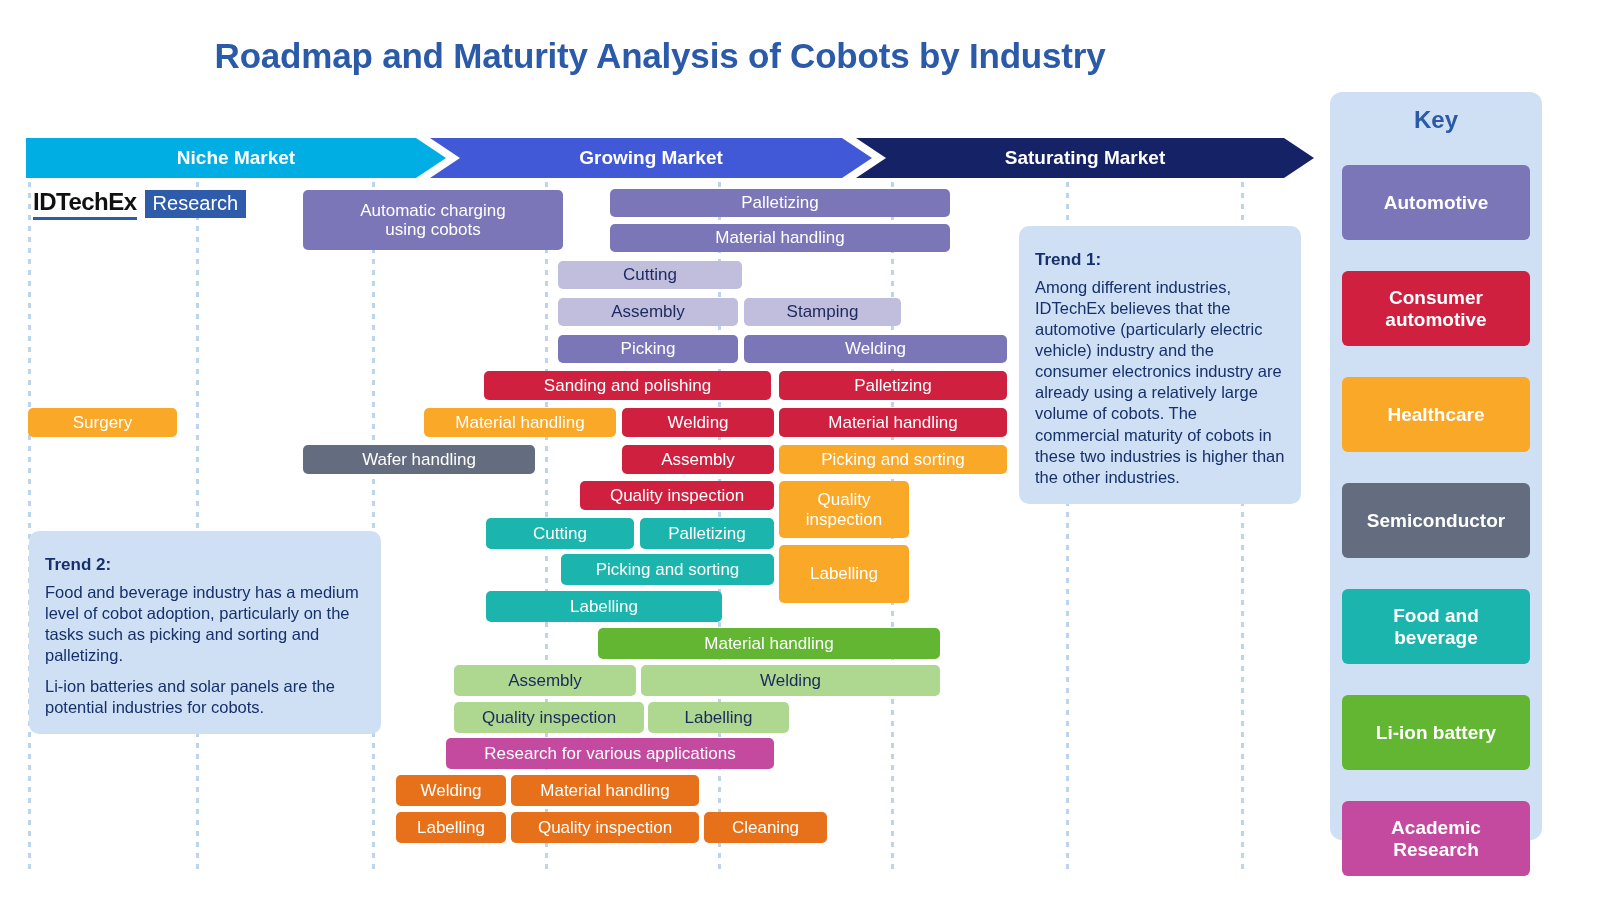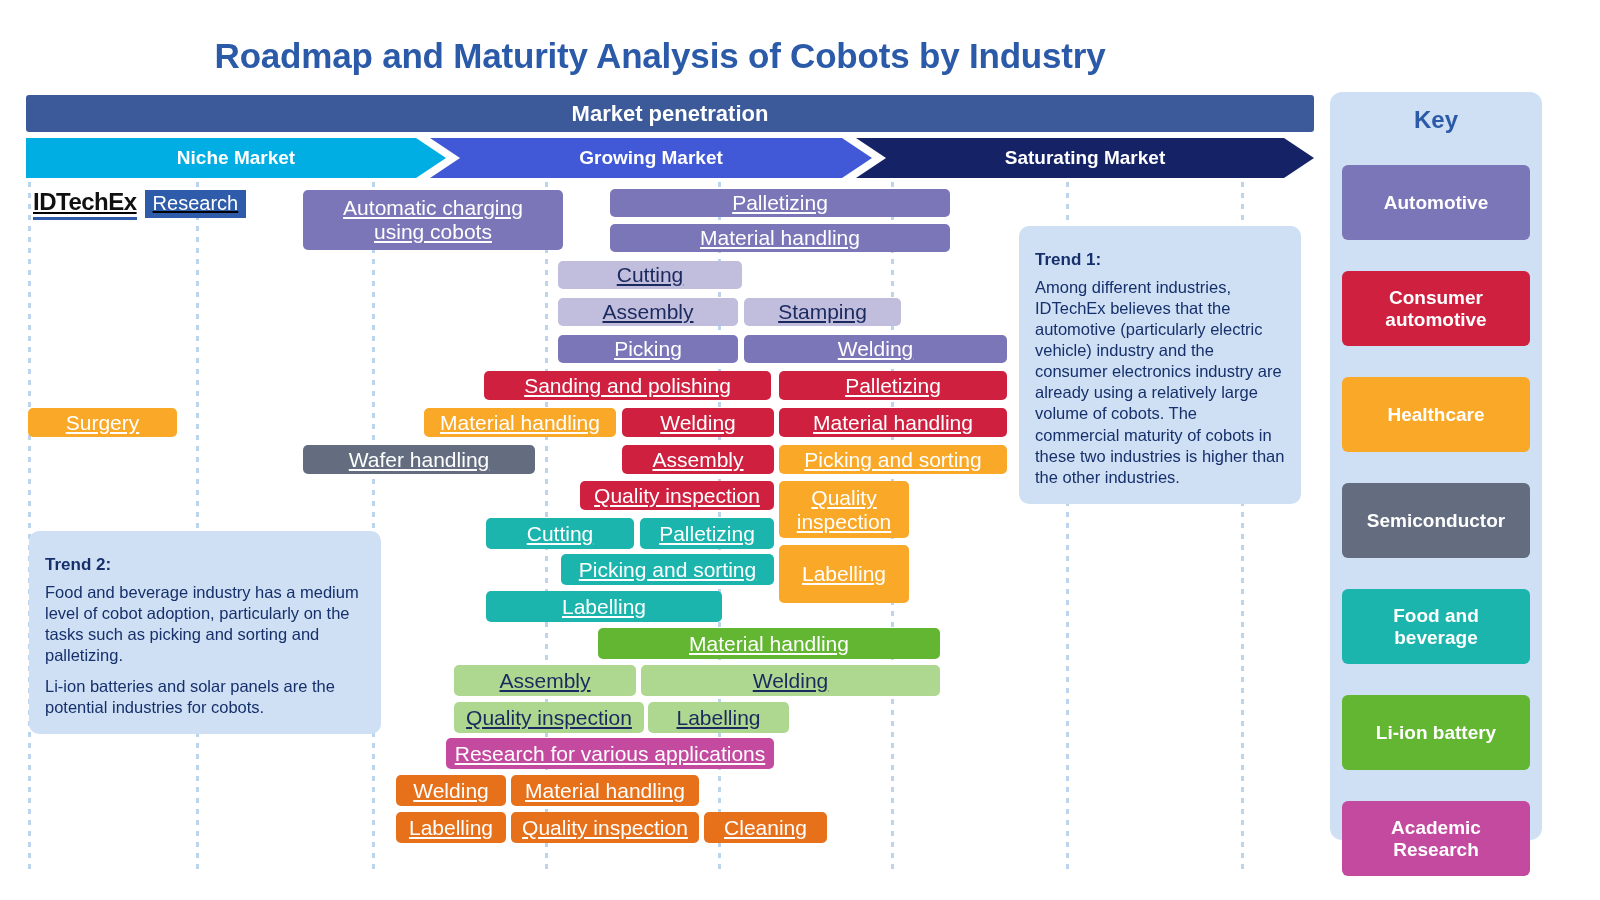--- a/index.html
+++ b/index.html
@@ -49,30 +49,29 @@
     background-size: 3px 11px;
   }
 
   
   .bar {
     position: absolute;
     border-radius: 5px;
     display: flex; align-items: center; justify-content: center;
     text-align: center;
     color: #ffffff;
-    font-size: 21px;
+    font-size: 17px;
     line-height: 1.12;
     padding: 0 6px;
     white-space: pre-line;
-    text-decoration: underline;
   }
   .bar.dark-text { color: #1b2a5e; }
 
   
-  #logo { position: absolute; left: 33px; top: 188px; display: flex; align-items: center; text-decoration: underline; }
+  #logo { position: absolute; left: 33px; top: 188px; display: flex; align-items: center; }
   #logo-idtechex {
     font-size: 24px; font-weight: bold; color: #111111;
     border-bottom: 3px solid #2f5caa; padding-bottom: 1px; letter-spacing: -0.5px;
   }
   #logo-research {
     margin-left: 8px; background: #2f5caa; color: #ffffff;
     font-size: 20px; padding: 2px 8px 3px 8px;
   }
 
   
@@ -112,23 +111,20 @@
     margin-top: 31px;
   }
 </style>
 </head>
 <body>
 
 <div id="root">
 
   <div id="page-title">Roadmap and Maturity Analysis of Cobots by Industry</div>
 
-  <div id="penetration-bar">
-    <span>Market penetration</span>
-  </div>
 
   <div id="stages">
       <div class="stage" style="left: 0px; width: 420px;">
         <svg width="420" height="40" style="position: absolute; left: 0px; top: 0px;">
           <path d="M0,0 L390,0 L420,20 L390,40 L0,40 Z" fill="#00aee4"></path>
         </svg>
         <span>Niche Market</span>
       </div>
       <div class="stage" style="left: 404px; width: 442px;">
         <svg width="442" height="40" style="position: absolute; left: 0px; top: 0px;">

